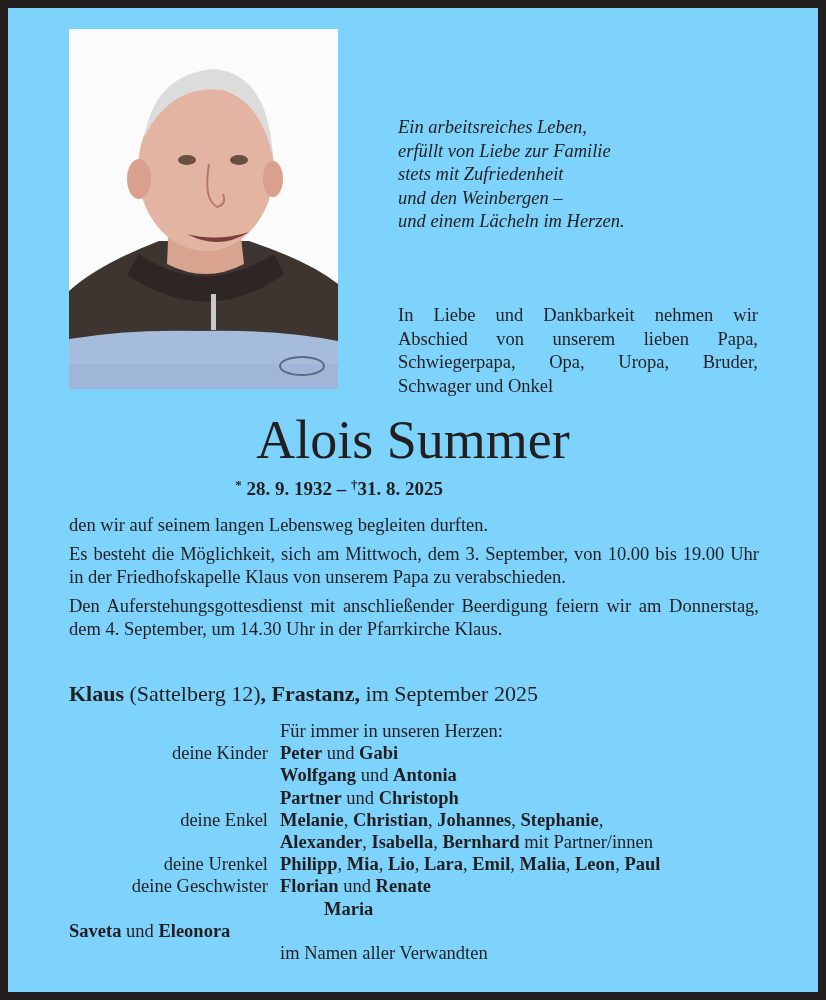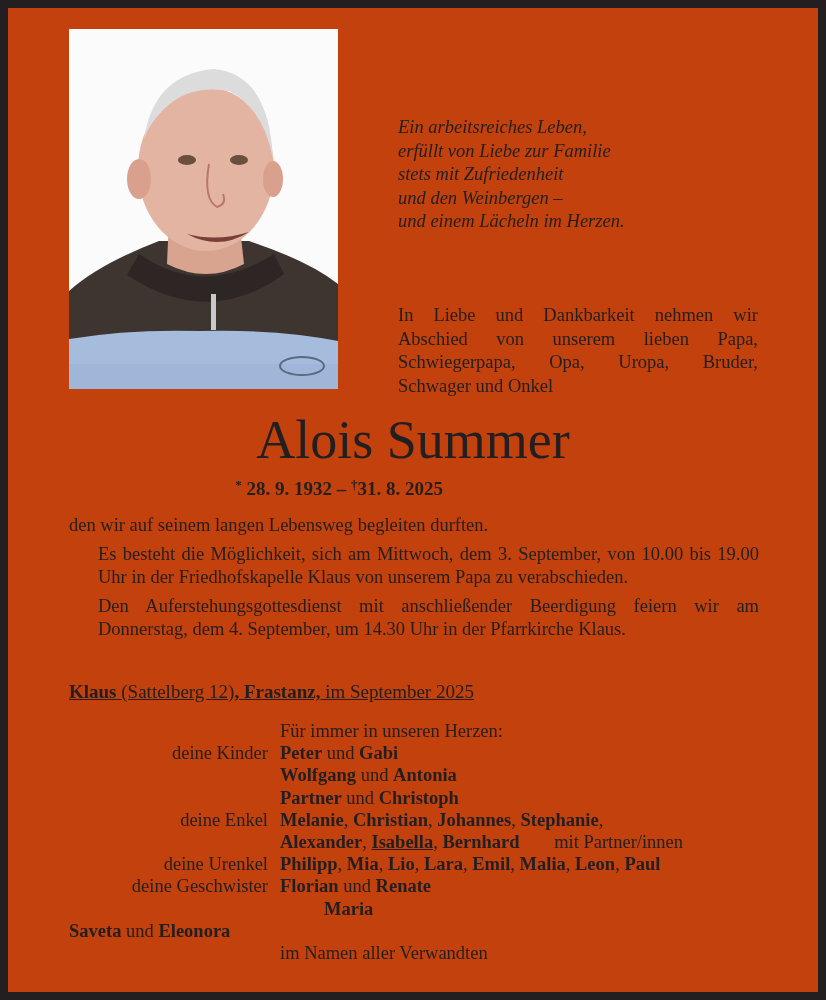--- a/index.html
+++ b/index.html
@@ -1,36 +1,36 @@
 <!DOCTYPE html>
 <html><head>
 <meta charset="utf-8">
 <style>
   * { margin:0; padding:0; box-sizing:border-box; }
   html, body { width:826px; height:1000px; background:#231f20; overflow:hidden; }
-  .frame { position:absolute; left:8px; top:8px; width:810px; height:984px; background:#c2410c; }
+  .frame { position:absolute; left:8px; top:8px; width:810px; height:984px; background:#7dd3fc; }
   .serif { font-family:"DejaVu Serif","Liberation Serif",serif; color:#231f20; }
   .lib { font-family:"Liberation Serif",serif; color:#231f20; }
 
   .photo { position:absolute; left:61px; top:21px; width:269px; height:360px; overflow:hidden; background:#fbfbfc; }
   .photo svg { display:block; width:100%; height:100%; }
 
   .motto { position:absolute; left:390px; top:108px; font-style:italic; font-size:18.5px; line-height:23.5px; }
   .intro { position:absolute; left:390px; top:296px; width:360px; font-size:18.5px; line-height:23.5px; text-align:justify; }
   .intro .last { text-align:left; }
 
   .name { position:absolute; left:0; width:826px; top:400px; text-align:center; font-size:54px; line-height:64px; }
   .dates { position:absolute; left:0; width:678px; top:469px; text-align:center; font-size:19px; font-weight:bold; }
   .dates sup { font-size:13px; vertical-align:6px; }
 
   .body { position:absolute; left:61px; top:506px; width:690px; font-size:18.5px; line-height:23px; }
   .body p { margin-bottom:6px; text-align:justify; }
-  .body p.just-last { text-align-last:left;margin-left:29px; }
+  .body p.just-last { text-align-last:left; }
 
-  .place { position:absolute; left:61px; top:673px; font-size:19px;text-decoration:underline; }
+  .place { position:absolute; left:61px; top:673px; font-size:22px; }
   .place b { font-weight:bold; }
 
   .family { position:absolute; left:61px; top:712px; width:740px; font-size:18.5px; line-height:22.2px; }
   .frow { display:flex; }
   .frow .lbl { width:211px; text-align:right; padding-right:12px; flex:none; }
   .frow .val { flex:1; }
   .frow .val b { font-weight:bold; }
 </style>
 </head>
 <body>
@@ -125,21 +125,21 @@
       <div class="frow">
         <span class="lbl"></span>
         <span class="val"><b style="white-space: pre;">Partner</b><span style="white-space: pre;"> und </span><b style="white-space: pre;">Christoph</b></span>
       </div>
       <div class="frow">
         <span class="lbl">deine Enkel</span>
         <span class="val"><b style="white-space: pre;">Melanie</b><span style="white-space: pre;">, </span><b style="white-space: pre;">Christian</b><span style="white-space: pre;">, </span><b style="white-space: pre;">Johannes</b><span style="white-space: pre;">, </span><b style="white-space: pre;">Stephanie</b><span style="white-space: pre;">,</span></span>
       </div>
       <div class="frow">
         <span class="lbl"></span>
-        <span class="val"><b style="white-space: pre;">Alexander</b><span style="white-space: pre;">, </span><b style="white-space: pre; text-decoration: underline;">Isabella</b><span style="white-space: pre;">, </span><b style="white-space: pre;">Bernhard</b><span style="white-space: pre; padding-left: 30px;"> mit Partner/innen</span></span>
+        <span class="val"><b style="white-space: pre;">Alexander</b><span style="white-space: pre;">, </span><b style="white-space: pre;">Isabella</b><span style="white-space: pre;">, </span><b style="white-space: pre;">Bernhard</b><span style="white-space: pre;"> mit Partner/innen</span></span>
       </div>
       <div class="frow">
         <span class="lbl">deine Urenkel</span>
         <span class="val"><b style="white-space: pre;">Philipp</b><span style="white-space: pre;">, </span><b style="white-space: pre;">Mia</b><span style="white-space: pre;">, </span><b style="white-space: pre;">Lio</b><span style="white-space: pre;">, </span><b style="white-space: pre;">Lara</b><span style="white-space: pre;">, </span><b style="white-space: pre;">Emil</b><span style="white-space: pre;">, </span><b style="white-space: pre;">Malia</b><span style="white-space: pre;">, </span><b style="white-space: pre;">Leon</b><span style="white-space: pre;">, </span><b style="white-space: pre;">Paul</b></span>
       </div>
       <div class="frow">
         <span class="lbl">deine Geschwister</span>
         <span class="val"><b style="white-space: pre;">Florian</b><span style="white-space: pre;"> und </span><b style="white-space: pre;">Renate</b></span>
       </div>
       <div class="frow">

